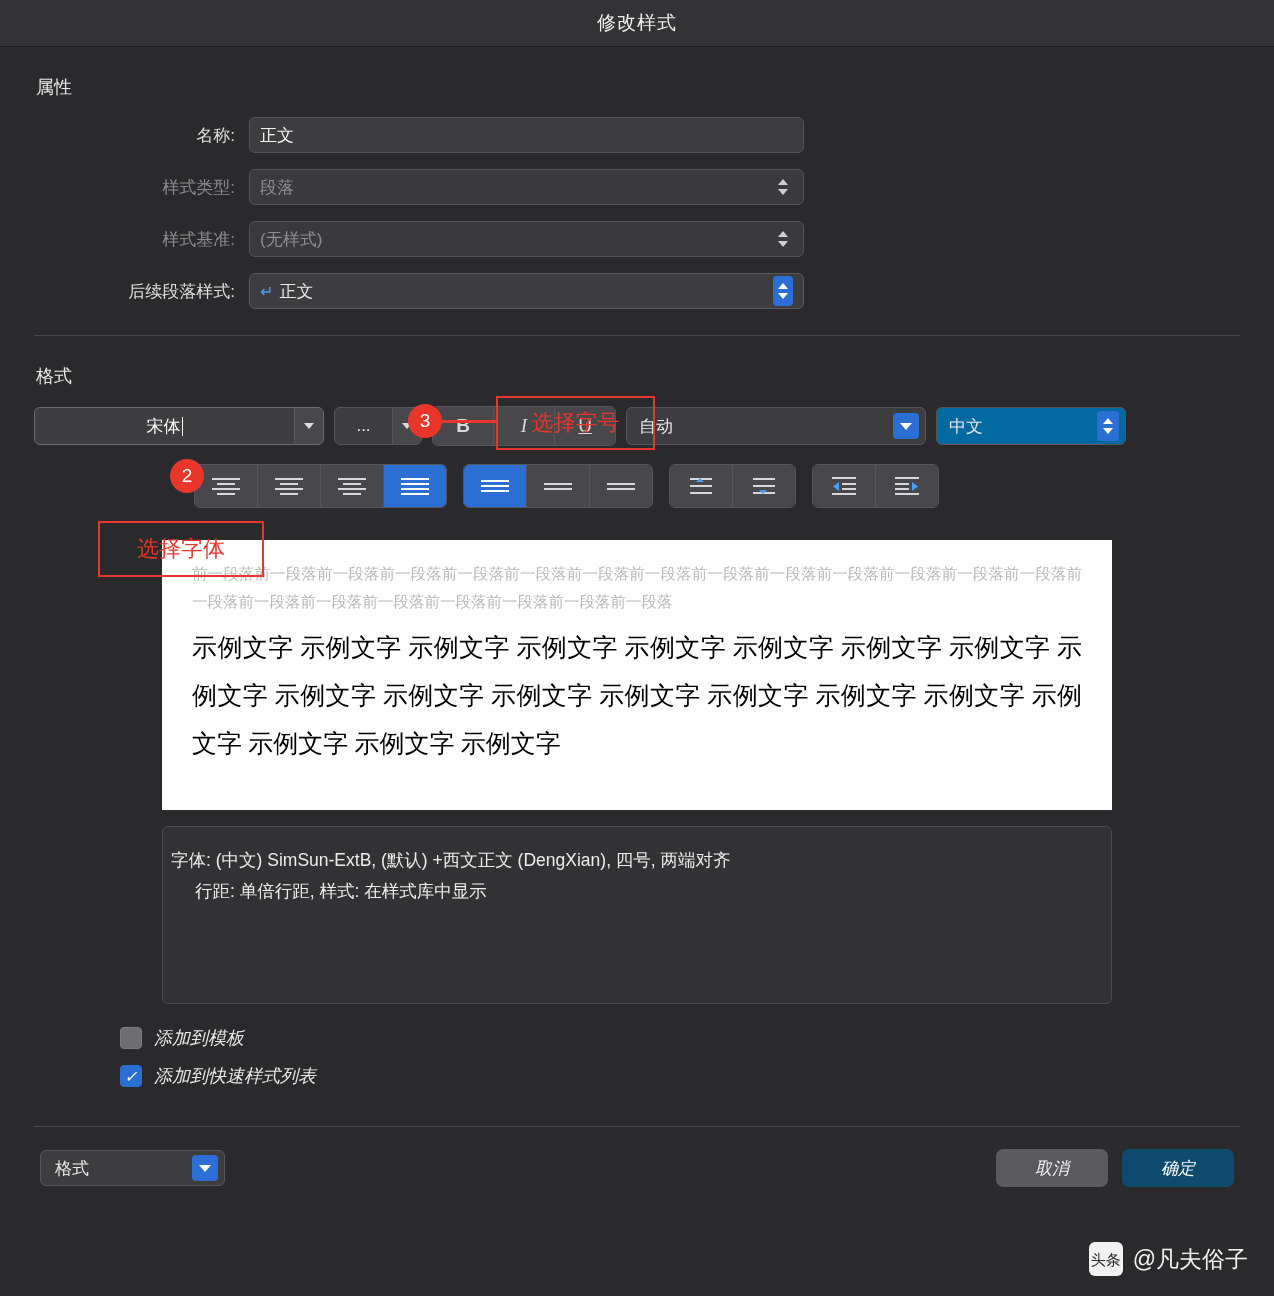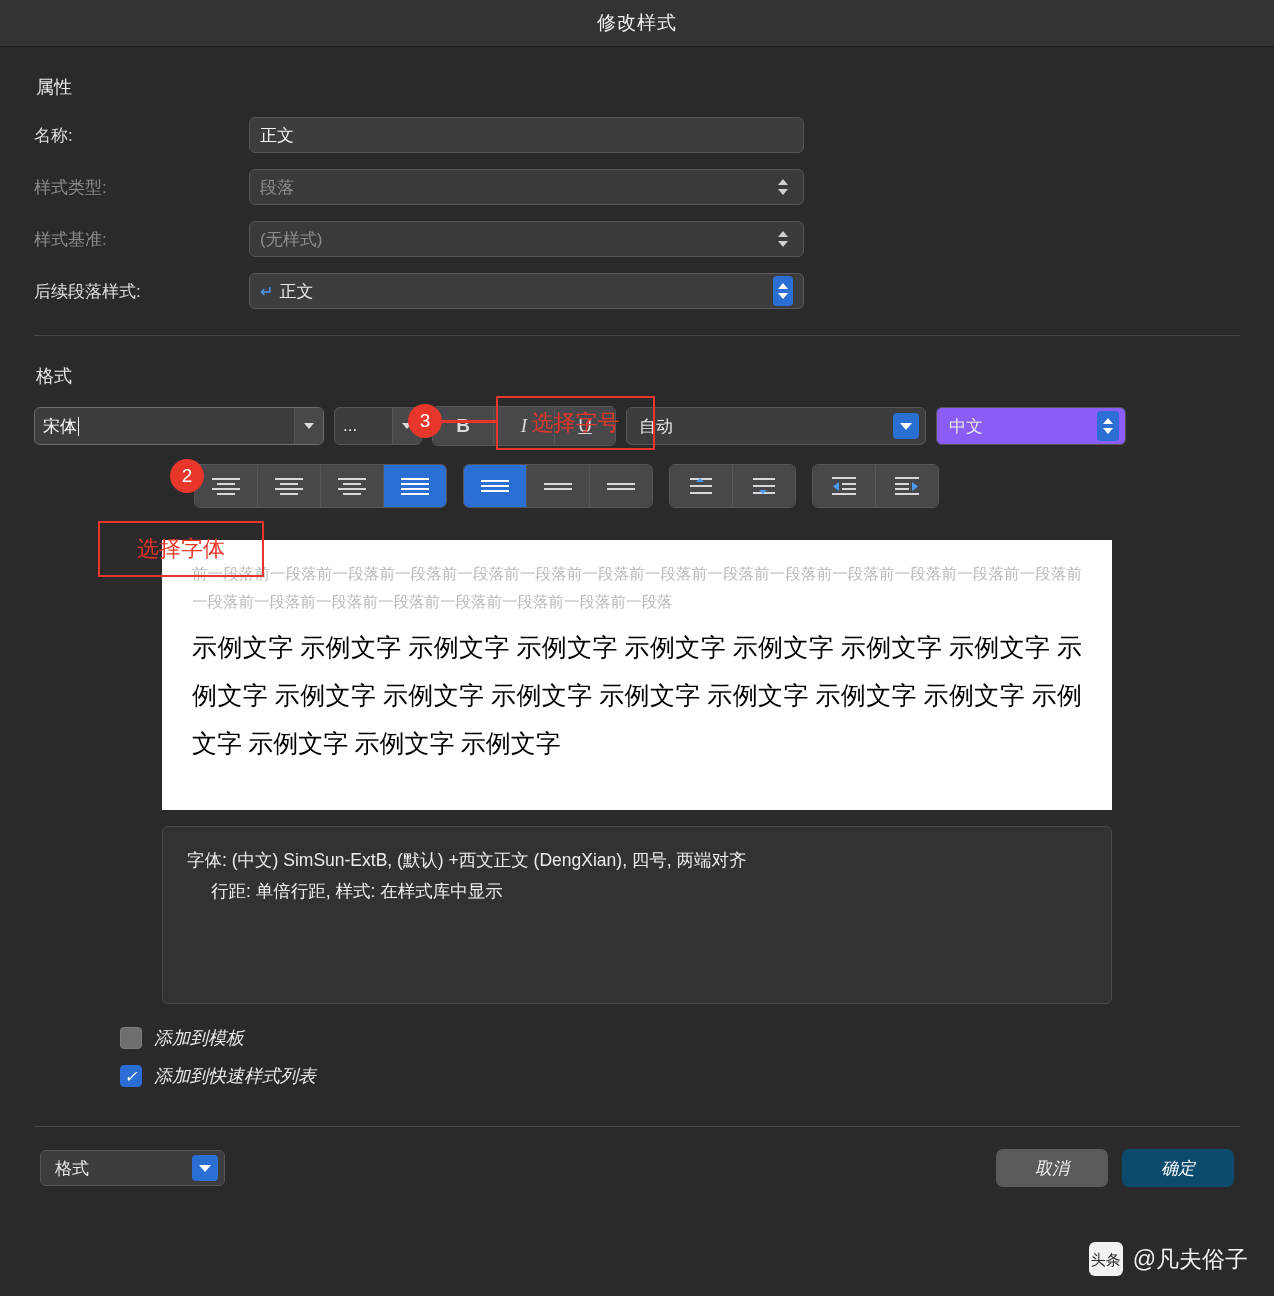--- a/index.html
+++ b/index.html
@@ -43,20 +43,21 @@
   }
 
   
   .row {
     display: flex;
     align-items: center;
     margin-bottom: 16px;
   }
   .row .label {
     width: 215px;
+    text-align: right;
     padding-right: 14px;
     font-size: 17px;
     color: #dedede;
     box-sizing: border-box;
   }
   .row .label.dim {
     color: #8b8b8e;
   }
 
   .textfield {
@@ -132,20 +133,21 @@
     background: #48484b;
     margin: 26px 0 4px 0;
   }
 
   
   .format-row {
     display: flex;
     align-items: center;
     gap: 10px;
     margin-top: 8px;
+    text-align: center;
   }
   .combo {
     height: 38px;
     background: #3d3d40;
     border: 1px solid #56565a;
     border-radius: 6px;
     display: flex;
     align-items: center;
     box-sizing: border-box;
     font-size: 17px;
@@ -227,21 +229,21 @@
     border-radius: 4px;
     display: flex;
     align-items: center;
     justify-content: center;
   }
   .blue-chev .arrow-dn { border-top-color: #fff; border-left-width: 6px; border-right-width: 6px; border-top-width: 7px;}
 
   .lang-popup {
     width: 190px;
     height: 38px;
-    background: #8b5cf6;
+    background: #0369a1;
     border: 1px solid #56565a;
     border-radius: 6px;
     display: flex;
     align-items: center;
     justify-content: space-between;
     padding: 0 6px 0 12px;
     box-sizing: border-box;
     font-size: 17px;
   }
   .blue-stepper {
@@ -313,21 +315,21 @@
 
   
   .descbox {
     margin: 16px auto 0 auto;
     width: 950px;
     height: 178px;
     background: #323234;
     border: 1px solid #4a4a4d;
     border-radius: 6px;
     box-sizing: border-box;
-    padding: 18px 24px;
+    padding: 18px 8px;
     font-size: 17.5px;
     line-height: 31px;
     color: #ececed;
   }
   .descbox .l2 { padding-left: 24px; }
 
   
   .checks { margin: 22px 0 0 86px; font-style: italic; }
   .chk-row {
     display: flex;

